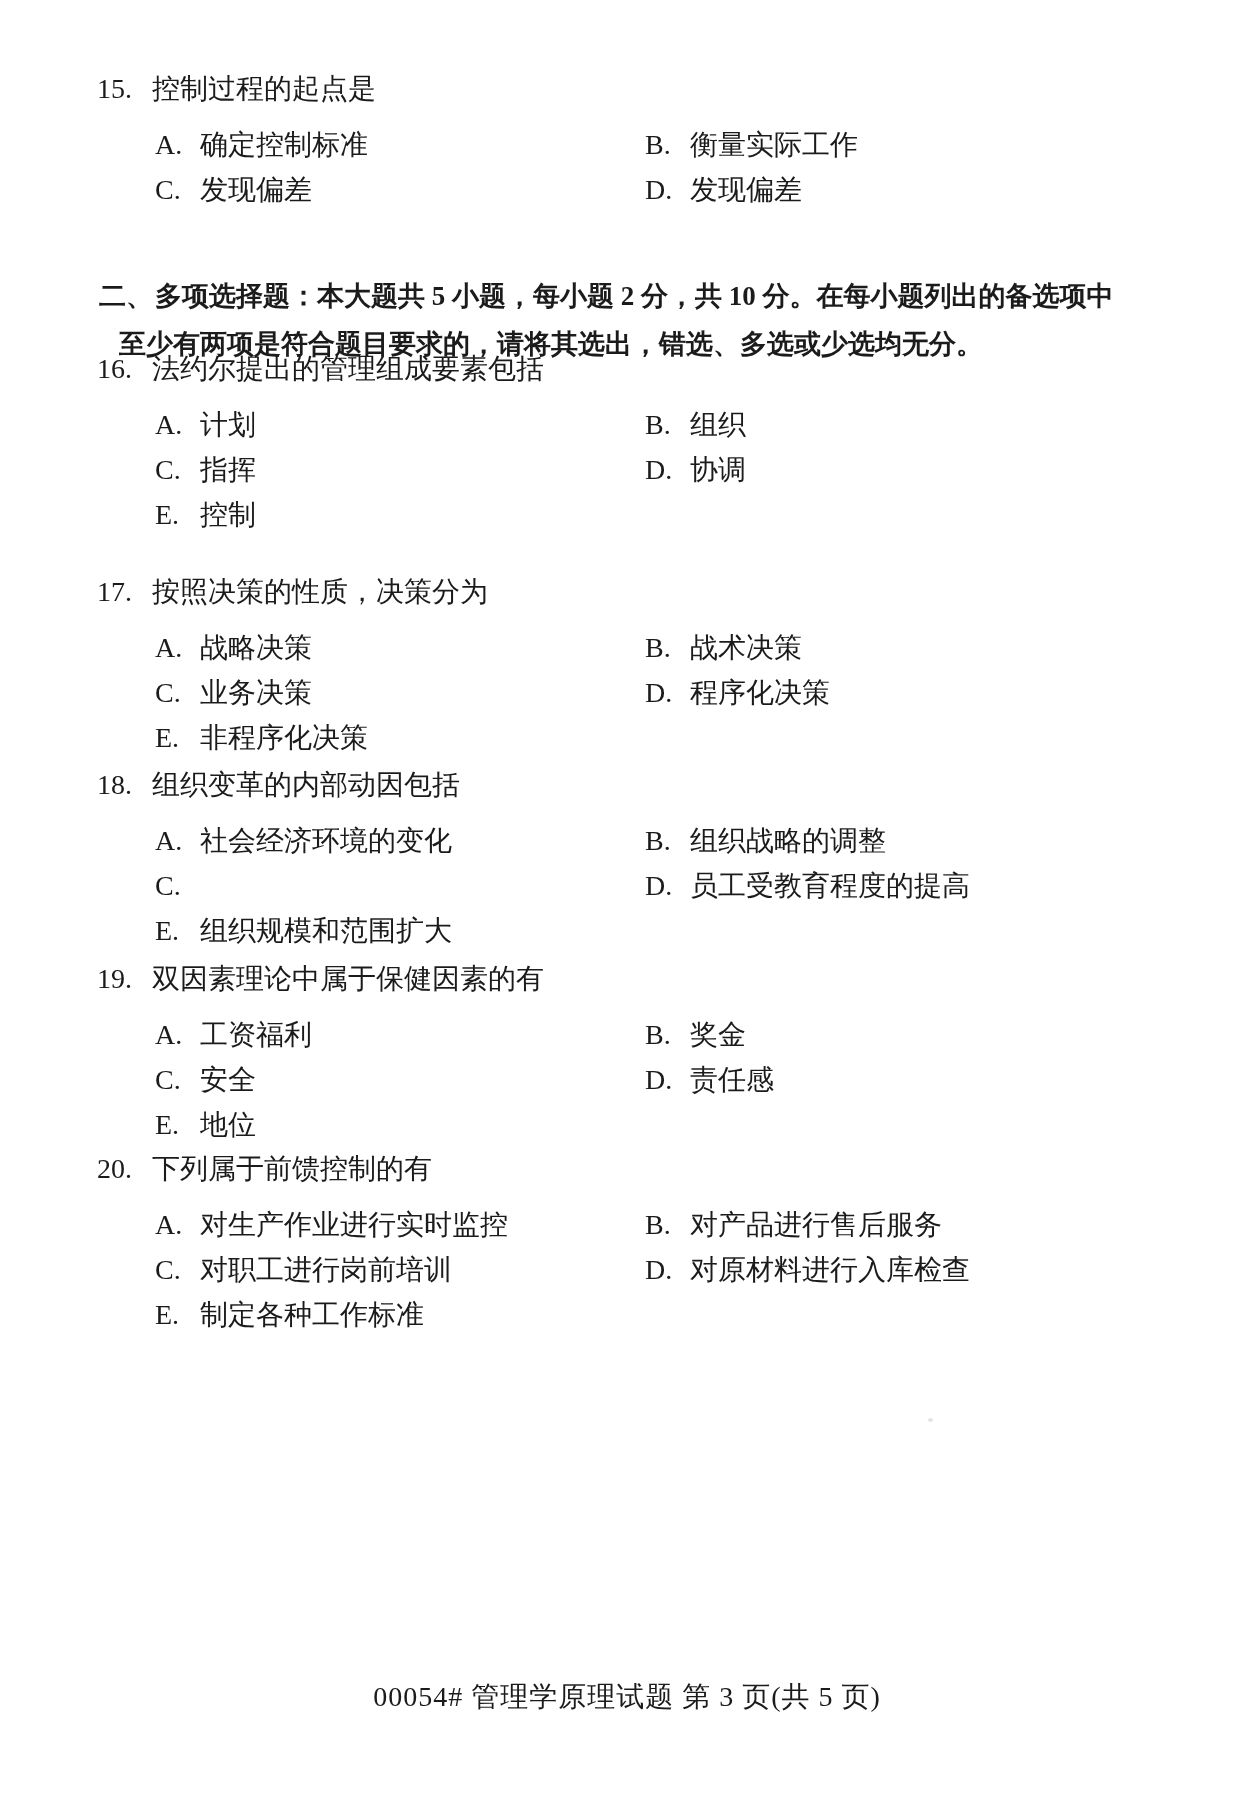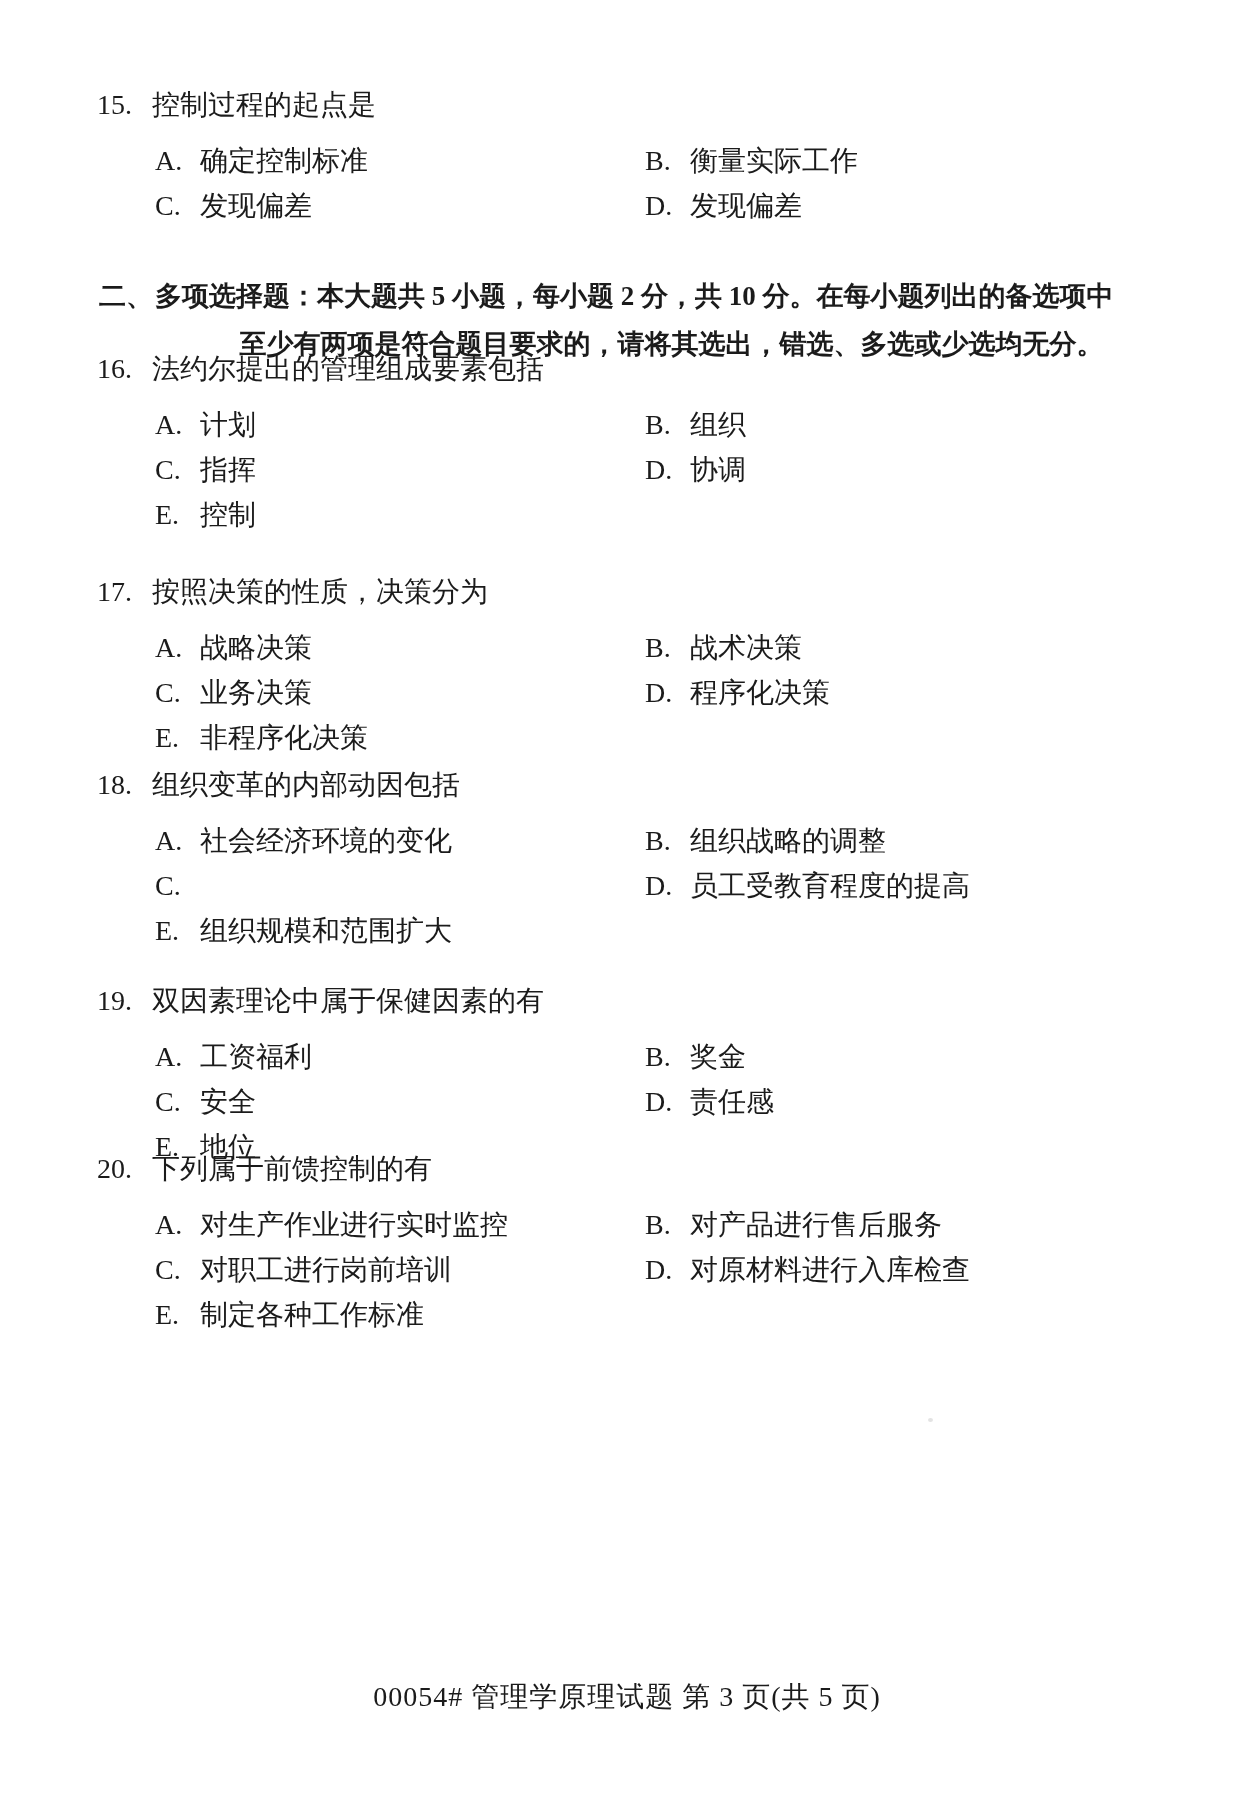--- a/index.html
+++ b/index.html
@@ -22,36 +22,36 @@
   .opt { position: absolute; top: 0; display: flex; white-space: nowrap; }
   .opt.left { left: 155px; }
   .opt.right { left: 645px; }
   .opt-letter { width: 45px; flex: none; }
   .sec {
     position: absolute; left: 0; width: 100%;
     font-weight: bold; font-size: 27px;
   }
   .sec-line1 { display: flex; line-height: 36px; white-space: nowrap; }
   .sec-marker { margin-left: 99px; width: 56px; flex: none; }
-  .sec-line2 { margin-left: 89px; margin-top: 12px; line-height: 36px; text-align: center; }
+  .sec-line2 { margin-left: 119px; margin-top: 12px; line-height: 36px; }
   .footer {
     position: absolute; top: 1680px; left: 0; width: 100%;
     text-align: center; line-height: 34px; letter-spacing: 1px;
   }
   .speck {
     position: absolute; left: 928px; top: 1418px;
     width: 5px; height: 4px; background: #e3e3e3; border-radius: 50%;
   }
 </style>
 </head>
 <body>
 
 <div class="page">
 
-  <div class="q-block" style="top:88px">
+  <div class="q-block" style="top:72px">
     <div class="q-head">
       <span class="q-num">15.</span>
       <span class="q-text">控制过程的起点是</span>
     </div>
     <div class="opt-row first">
       <div class="opt left">
         <span class="opt-letter">A.</span>
         <span class="opt-text">确定控制标准</span>
       </div>
       <div class="opt right">
@@ -170,21 +170,21 @@
       </div>
     </div>
     <div class="opt-row">
       <div class="opt left">
         <span class="opt-letter">E.</span>
         <span class="opt-text">组织规模和范围扩大</span>
       </div>
     </div>
   </div>
 
-  <div class="q-block" style="top:984px">
+  <div class="q-block" style="top:962px">
     <div class="q-head">
       <span class="q-num">19.</span>
       <span class="q-text">双因素理论中属于保健因素的有</span>
     </div>
     <div class="opt-row first">
       <div class="opt left">
         <span class="opt-letter">A.</span>
         <span class="opt-text">工资福利</span>
       </div>
       <div class="opt right">

